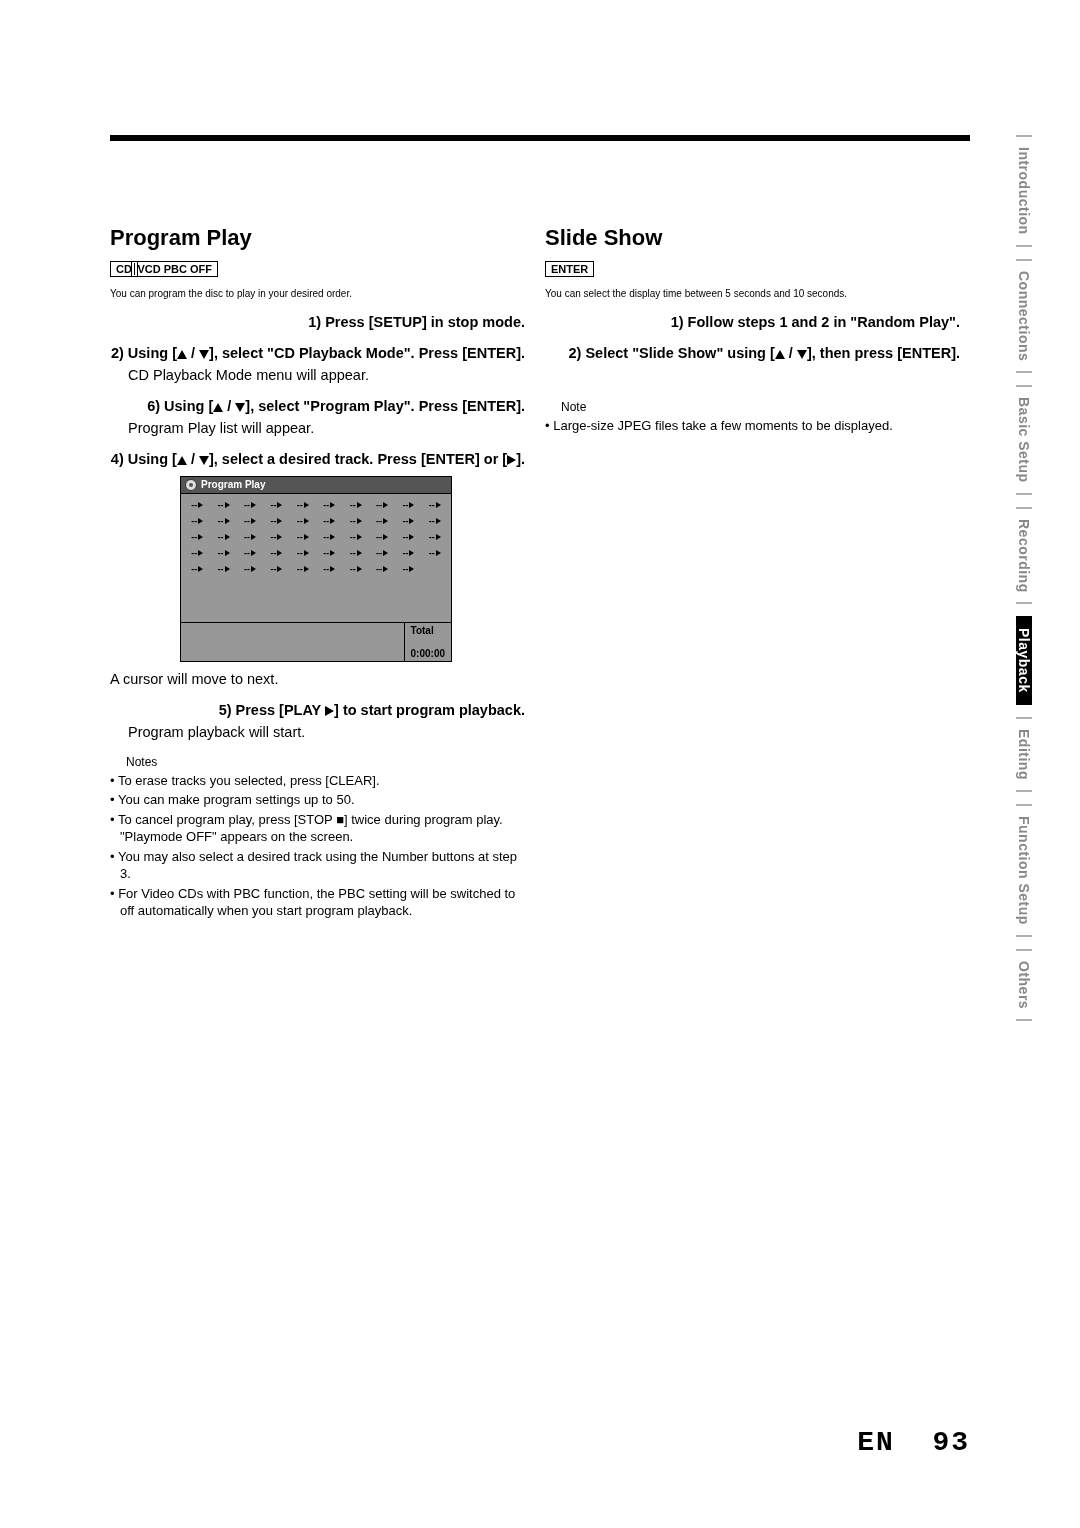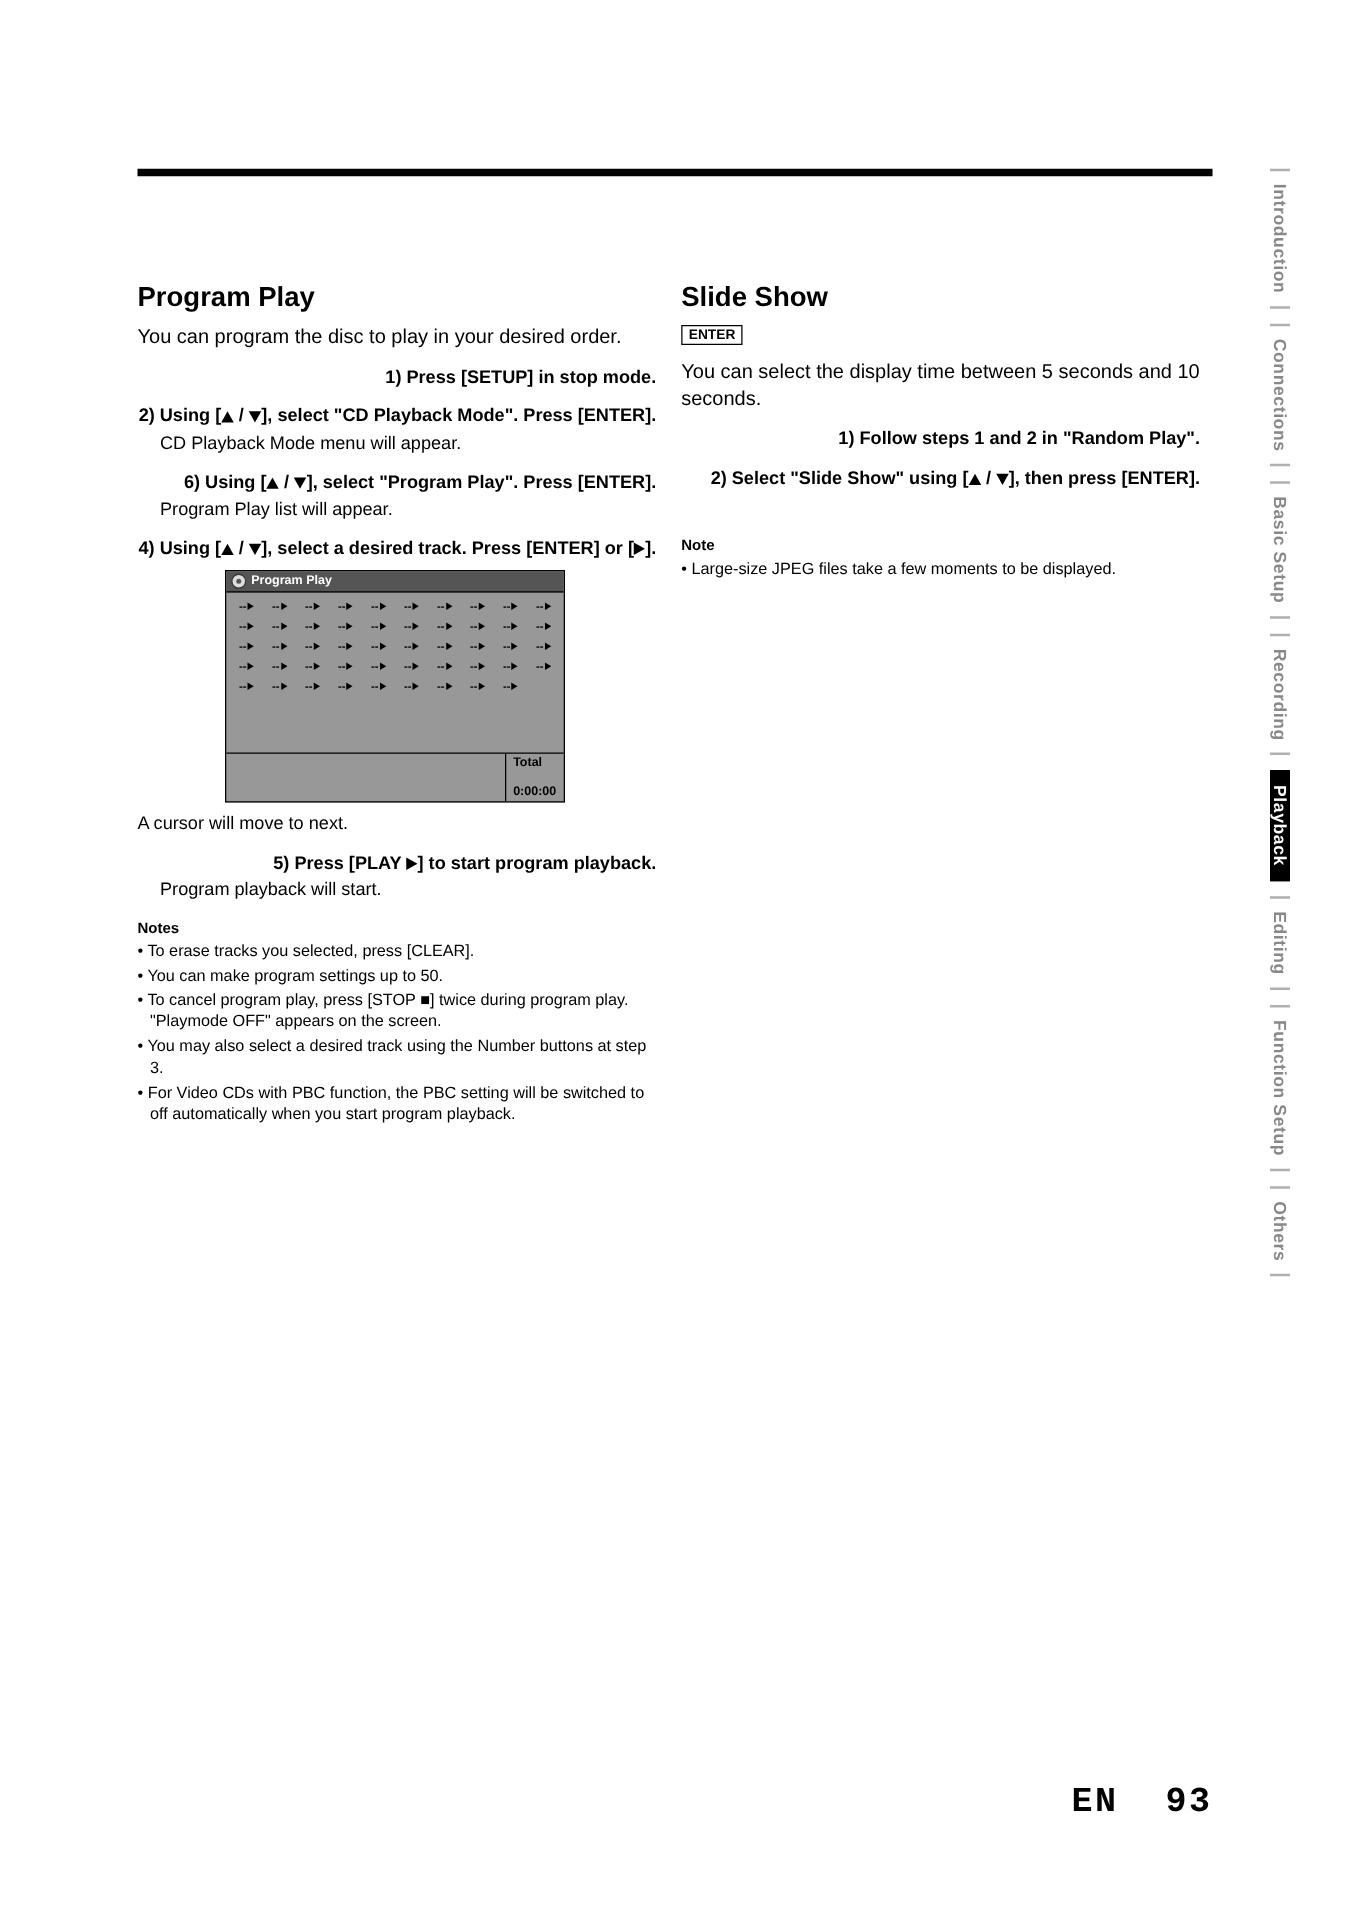--- a/index.html
+++ b/index.html
@@ -56,42 +56,42 @@
   }
   .badge-sep {
     display: inline-block;
     width: 1.5px;
     height: 12px;
     background: #000;
     vertical-align: middle;
     margin: 0 -4px 0 -4px;
   }
   p {
-    font-size: 16px;
+    font-size: 10px;
     line-height: 1.35;
     margin: 0 0 12px 0;
   }
   .step {
     font-size: 14.5px;
     font-weight: bold;
     line-height: 1.35;
     margin: 0 0 2px 0;
     padding-left: 18px;
     text-indent: -18px;
     text-align: right;
   }
   .subtext {
     font-size: 14.5px;
     line-height: 1.35;
     margin: 0 0 12px 18px;
   }
   .notes-heading {
     font-size: 12px;
-    font-weight: bold;
-    margin: 10px 0 4px 0;
+    font-weight: normal;
+    margin: 10px 0 4px 16px;
   }
   .note-item {
     font-size: 13px;
     line-height: 1.3;
     margin: 0 0 3px 0;
     padding-left: 10px;
     text-indent: -10px;
   }
   .note-item::before {
     content: "• ";
@@ -237,20 +237,23 @@
 </head>
 <body>
 
 <div class="page">
   <div class="black-bar"></div>
 
   <div class="content">
 
     <div class="col">
       <h2>Program Play</h2>
+      <div class="badges">
+        <span class="badge">CD</span><span class="badge-sep"></span><span class="badge">VCD PBC OFF</span>
+      </div>
       <p>You can program the disc to play in your desired order.</p>
 
       <div class="step">1) Press [SETUP] in stop mode.</div>
       <div style="height:10px"></div>
 
       <div class="step">
         <span>2) Using [</span><span class="tri-up"></span> / <span class="tri-down"></span><span>], select "CD Playback Mode". Press [ENTER].</span>
       </div>
       <div class="subtext">CD Playback Mode menu will appear.</div>
 

